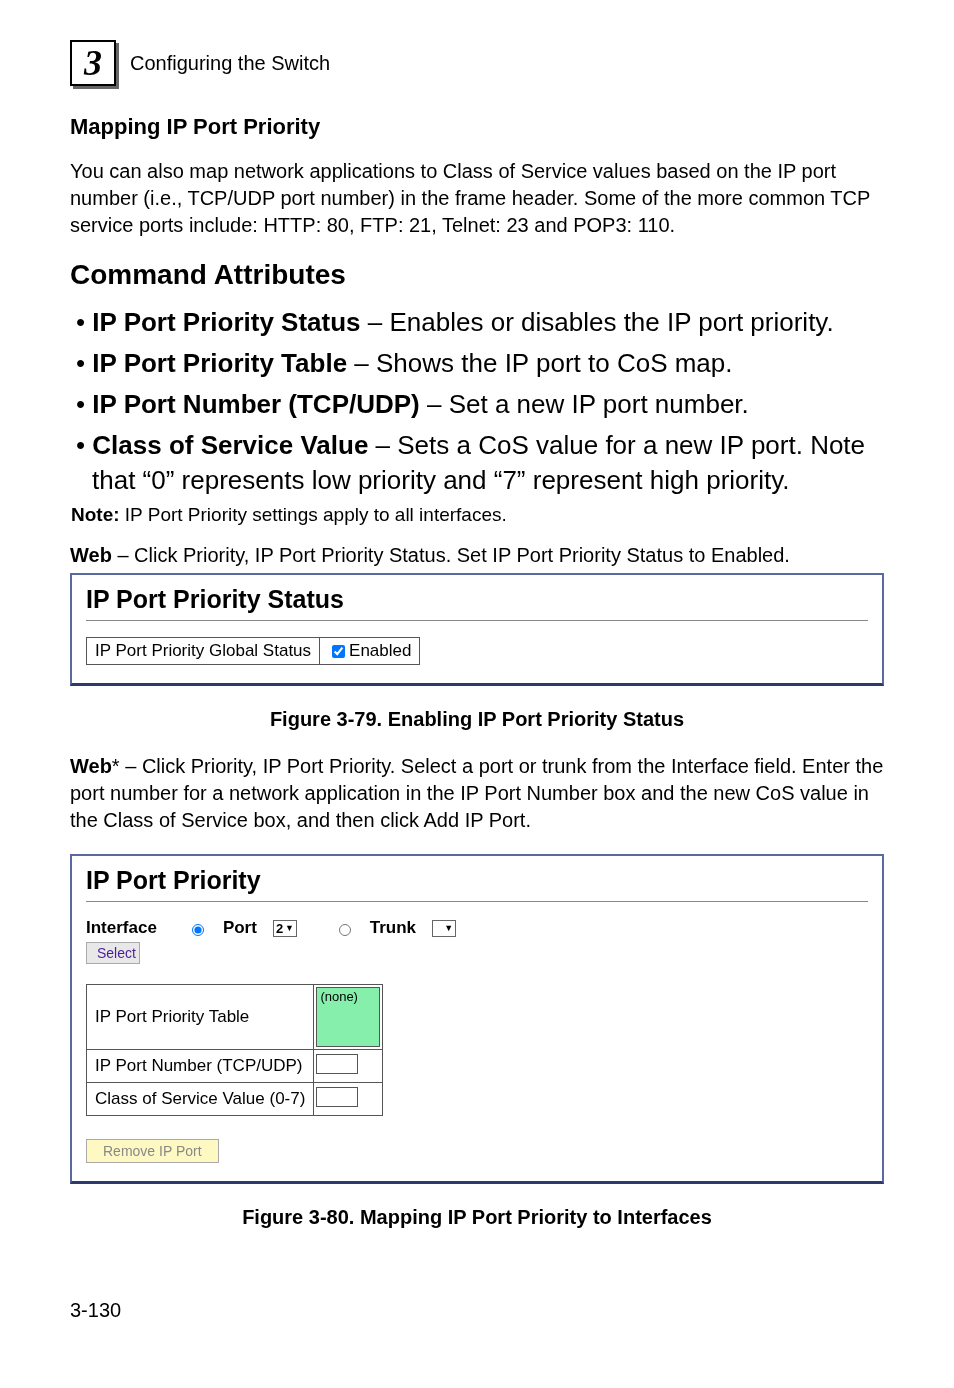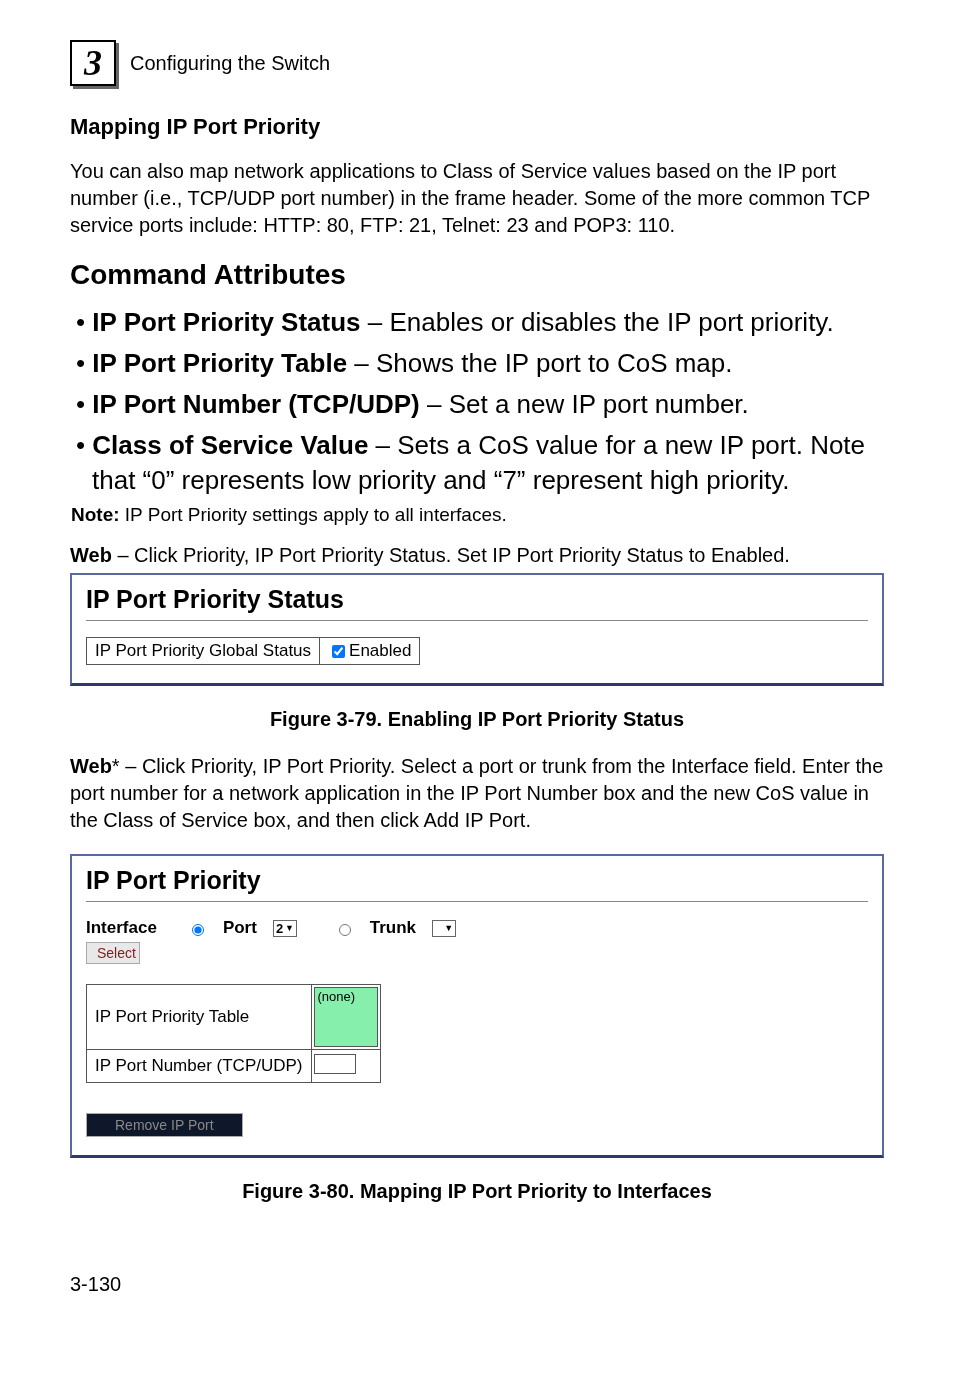--- a/index.html
+++ b/index.html
@@ -118,21 +118,21 @@
     display: flex;
     align-items: flex-start;
     gap: 30px;
   }
   .interface-label-block {
     display: flex;
     flex-direction: column;
   }
   .select-btn {
     font-size: 14px;
-    color: #7f1d1d;
+    color: #4c1d95;
     background: #e8e8e8;
     border: 1px solid #aaa;
     padding: 2px 10px;
     margin-top: 4px;
     width: 54px;
     text-align: center;
   }
   .radio-group {
     display: flex;
     align-items: center;
@@ -176,24 +176,24 @@
   }
   .empty-input {
     width: 40px;
     height: 18px;
     border: 1px solid #555;
     display: inline-block;
   }
   .remove-btn {
     font-size: 14px;
     color: #888;
-    background: #0f172a;
+    background: #fef9c3;
     border: 1px solid #aaa;
-    padding: 3px 28px;
-    margin-top: 30px;
+    padding: 3px 16px;
+    margin-top: 23px;
   }
   .page-number {
     font-size: 20px;
     margin-top: 70px;
   }
   .bold { font-weight: bold; }
 </style>
 </head>
 <body>
 
@@ -274,20 +274,24 @@
           <tr>
         <td>IP Port Priority Table</td>
         <td style="padding:2px;">
           <div class="listbox">(none)</div>
         </td>
       </tr>
       <tr>
         <td>IP Port Number (TCP/UDP)</td>
         <td style="padding:2px;"><span class="empty-input"></span></td>
       </tr>
+      <tr>
+        <td>Class of Service Value (0-7)</td>
+        <td style="padding:2px;"><span class="empty-input"></span></td>
+      </tr>
     </tbody>
       </table>
 
     <button class="remove-btn">Remove IP Port</button>
   </div>
 
   <div class="figure-caption">Figure 3-80.  Mapping IP Port Priority to Interfaces</div>
 
   <div class="page-number">3-130</div>
 

